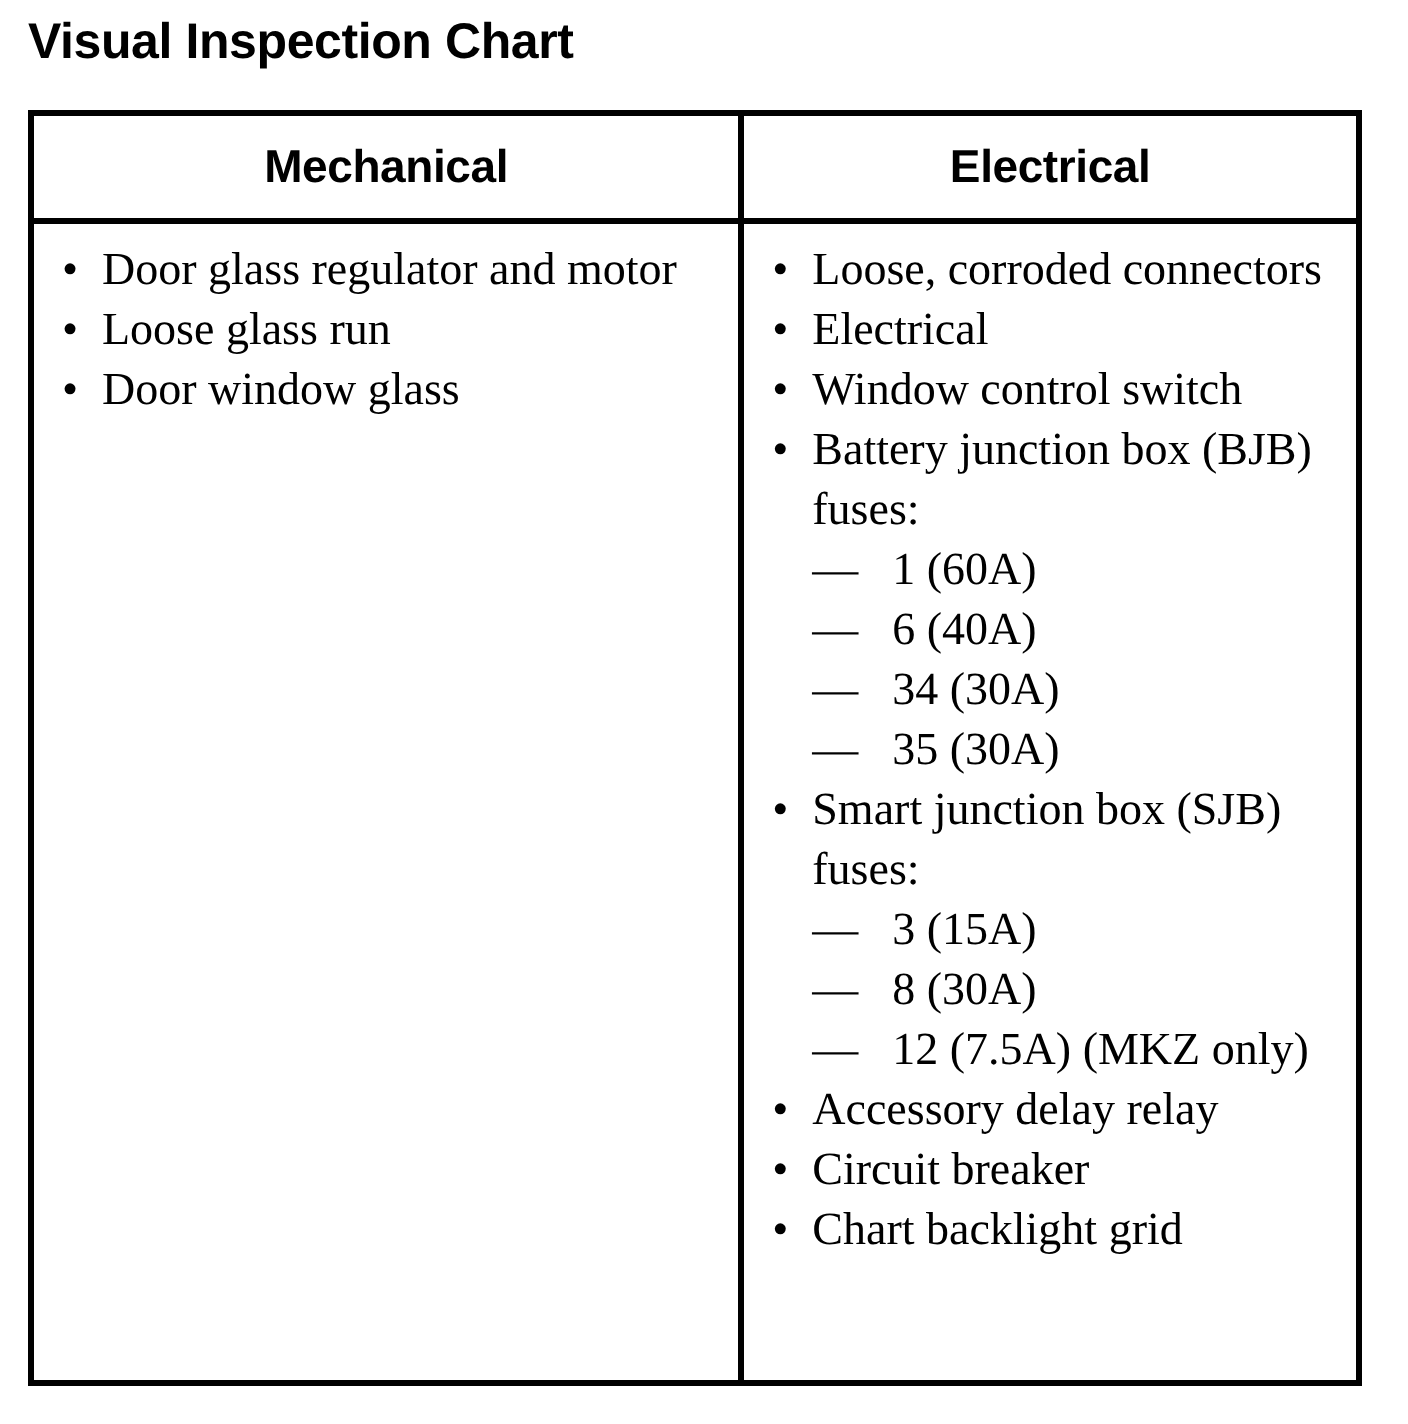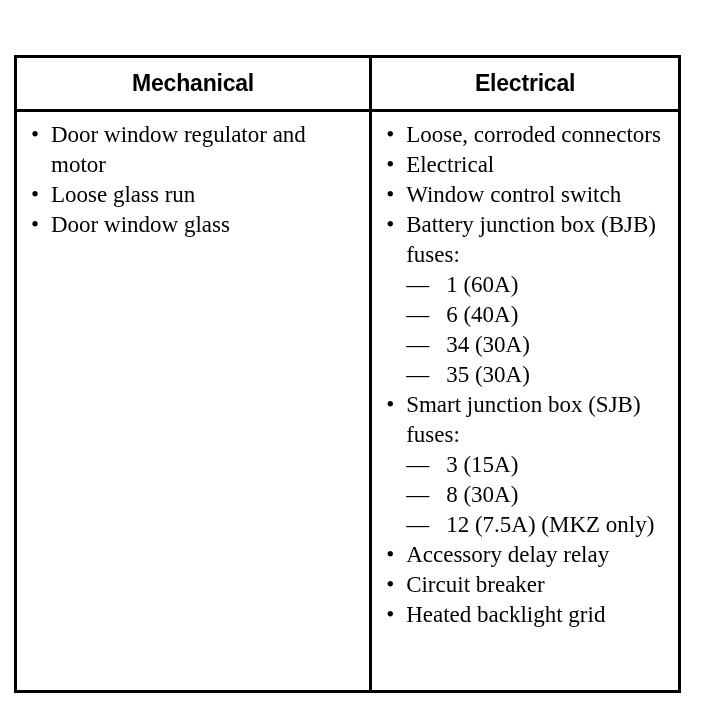--- a/index.html
+++ b/index.html
@@ -137,37 +137,38 @@
 
   li.subitem > .subitem-text {
     display: block;
   }
 </style>
 </head>
 <body>
 
 <div class="page">
 
+  <div class="chart-title">Visual Inspection Chart</div>
 
   <div class="chart-table">
     <table>
       <thead>
         <tr class="head-row">
           <th class="col-mech">Mechanical</th>
           <th class="col-elec">Electrical</th>
         </tr>
       </thead>
       <tbody>
         <tr class="body-row">
 
           <td class="col-mech">
             <ul class="items">
               <li class="item">
                 <span class="bullet">•</span>
-                <span class="item-text">Door window regulator and motor</span>
+                <span class="item-text">Door glass regulator and motor</span>
               </li>
               <li class="item">
                 <span class="bullet">•</span>
                 <span class="item-text">Loose glass run</span>
               </li>
               <li class="item">
                 <span class="bullet">•</span>
                 <span class="item-text">Door window glass</span>
               </li>
             </ul>
@@ -238,21 +239,21 @@
                 <span class="item-text">Accessory delay relay</span>
               </li>
 
               <li class="item">
                 <span class="bullet">•</span>
                 <span class="item-text">Circuit breaker</span>
               </li>
 
               <li class="item">
                 <span class="bullet">•</span>
-                <span class="item-text">Heated backlight grid</span>
+                <span class="item-text">Chart backlight grid</span>
               </li>
 
             </ul>
           </td>
 
         </tr>
       </tbody>
     </table>
   </div>
 

